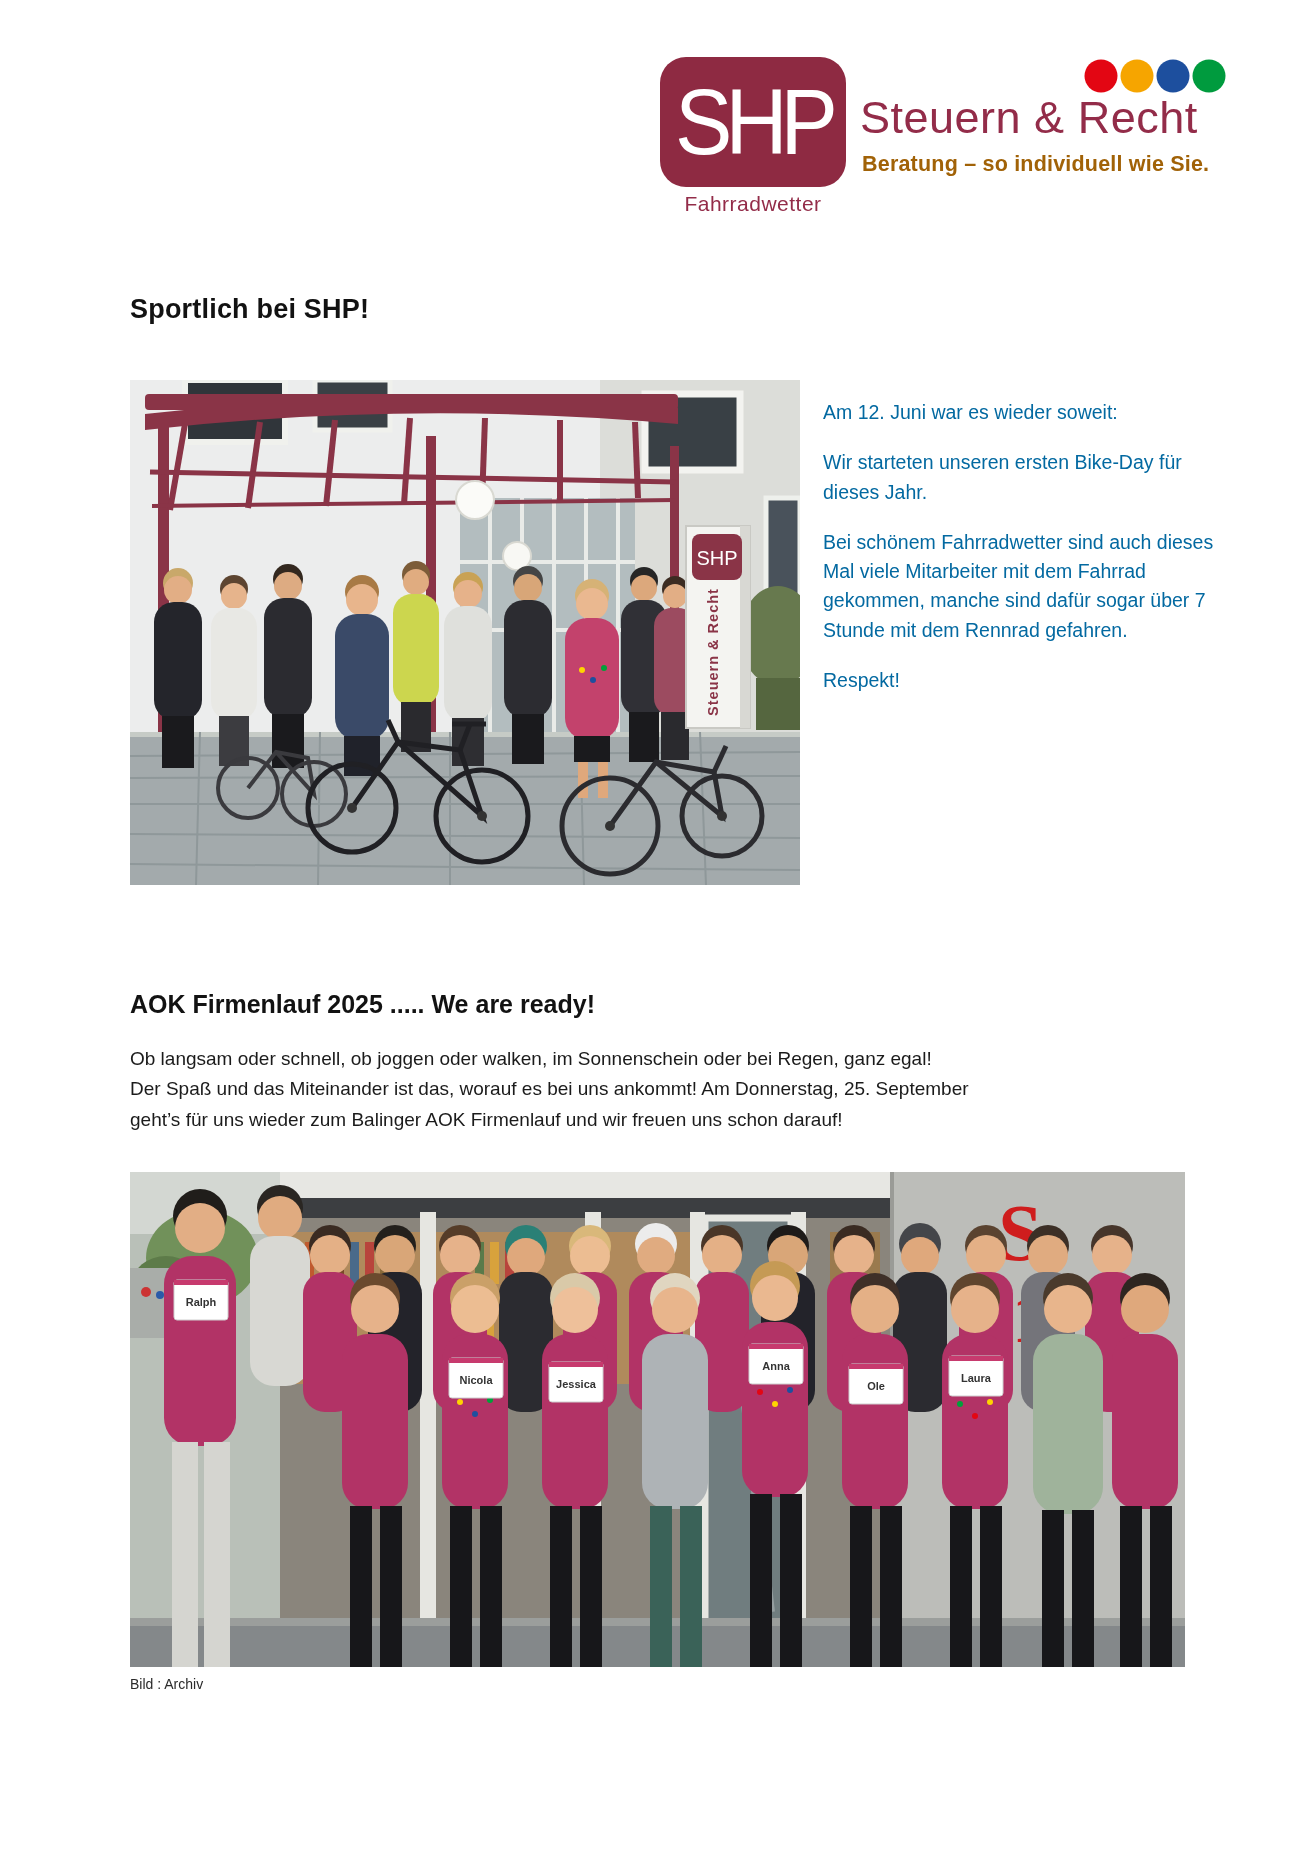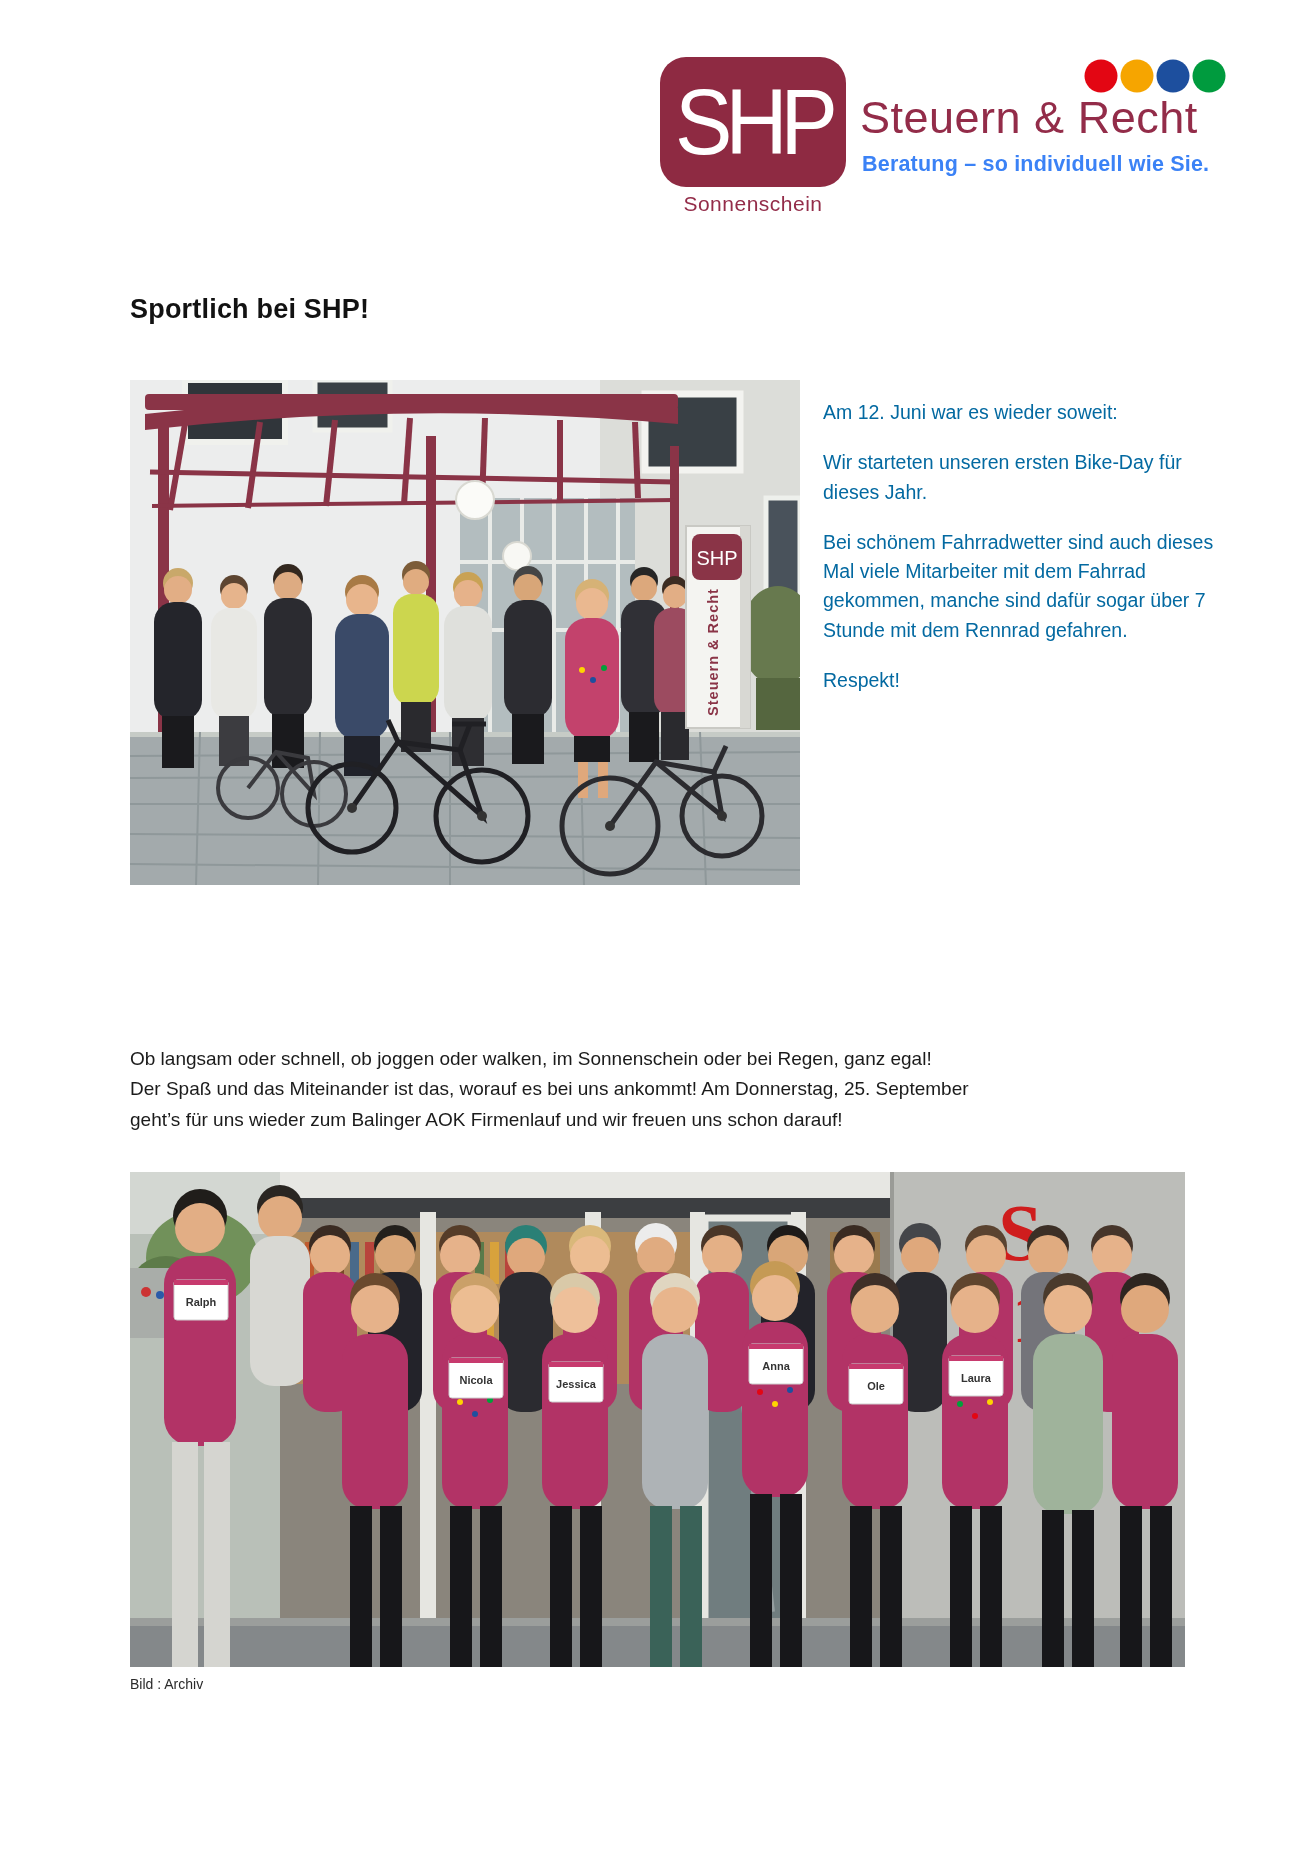--- a/index.html
+++ b/index.html
@@ -20,21 +20,21 @@
   }
   .logo-group{
     left:648px;top:192px;width:210px;text-align:center;
     color:#932C49;font-size:21px;letter-spacing:.5px;
   }
   .brand-name{
     left:860px;top:92px;color:#932C49;font-size:45px;font-weight:400;
     letter-spacing:.5px;white-space:nowrap;
   }
   .brand-tagline{
-    left:862px;top:152px;color:#3b82f6;font-size:21.5px;font-weight:bold;
+    left:862px;top:152px;color:#a16207;font-size:21.5px;font-weight:bold;
     letter-spacing:.2px;white-space:nowrap;
   }
   .brand-dots{left:1083px;top:58px;}
   
   .h1{
     left:130px;top:294px;font-size:27px;font-weight:bold;color:#121212;
     letter-spacing:.2px;
   }
   .h2{font-size:25px;font-weight:bold;color:#121212;}
   .bike-col{left:823px;top:398px;width:402px;}
@@ -53,21 +53,21 @@
   .photo1 svg,.photo2 svg{display:block;}
 </style>
 </head>
 <body>
 
 <div class="page">
 
   <div class="abs logo-box">
     <span>SHP</span>
   </div>
-  <div class="abs logo-group">Sonnenschein</div>
+  <div class="abs logo-group">Fahrradwetter</div>
 
   <div class="abs brand-dots">
     <svg width="146" height="37" viewBox="0 0 146 37">
       <circle cx="18" cy="18" r="16.5" fill="#E30613"></circle>
       <circle cx="54" cy="18" r="16.5" fill="#F6A500"></circle>
       <circle cx="90" cy="18" r="16.5" fill="#1D4F9E"></circle>
       <circle cx="126" cy="18" r="16.5" fill="#009B3E"></circle>
     </svg>
   </div>
   <div class="abs brand-name">Steuern &amp; Recht</div>
@@ -250,20 +250,21 @@
     </svg>
   </div>
 
   <div class="abs bike-col">
     <p>Am 12. Juni war es wieder soweit:</p>
     <p>Wir starteten unseren ersten Bike-Day für dieses Jahr.</p>
     <p>Bei schönem Fahrradwetter sind auch dieses Mal viele Mitarbeiter mit dem Fahrrad gekommen, manche sind dafür sogar über 7 Stunde mit dem Rennrad gefahren.</p>
     <p>Respekt!</p>
   </div>
 
+  <div class="abs h2 aok-h2">AOK Firmenlauf 2025 ..... We are ready!</div>
   <div class="abs aok-par">
     <div>Ob langsam oder schnell, ob joggen oder walken, im Sonnenschein oder bei Regen, ganz egal!</div>
     <div>Der Spaß und das Miteinander ist das, worauf es bei uns ankommt! Am Donnerstag, 25. September</div>
     <div>geht’s für uns wieder zum Balinger AOK Firmenlauf und wir freuen uns schon darauf!</div>
   </div>
 
   <div class="abs photo2">
     <svg width="1055" height="495" viewBox="0 0 1055 495">
       <rect width="1055" height="495" fill="#c9cac6"></rect>
 

